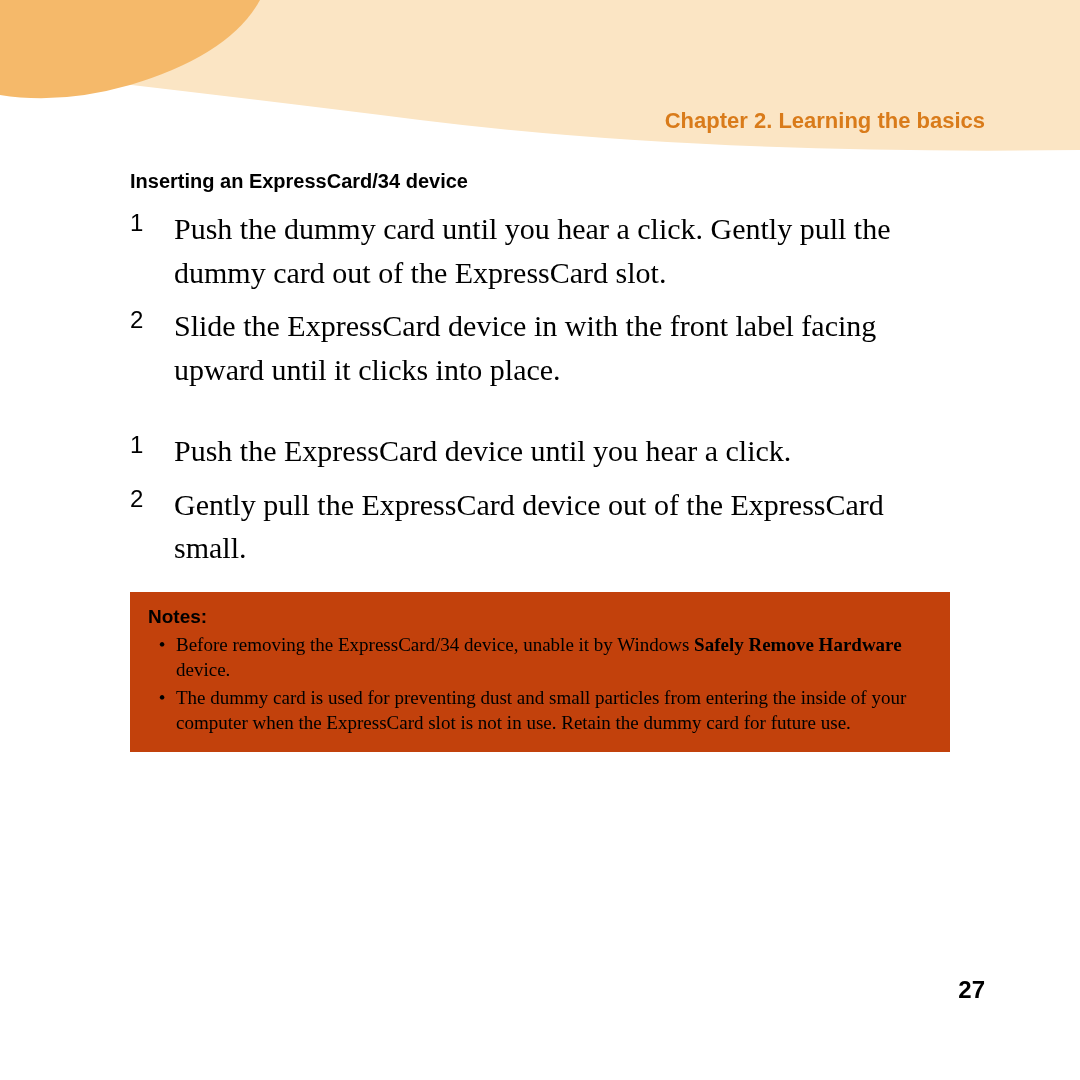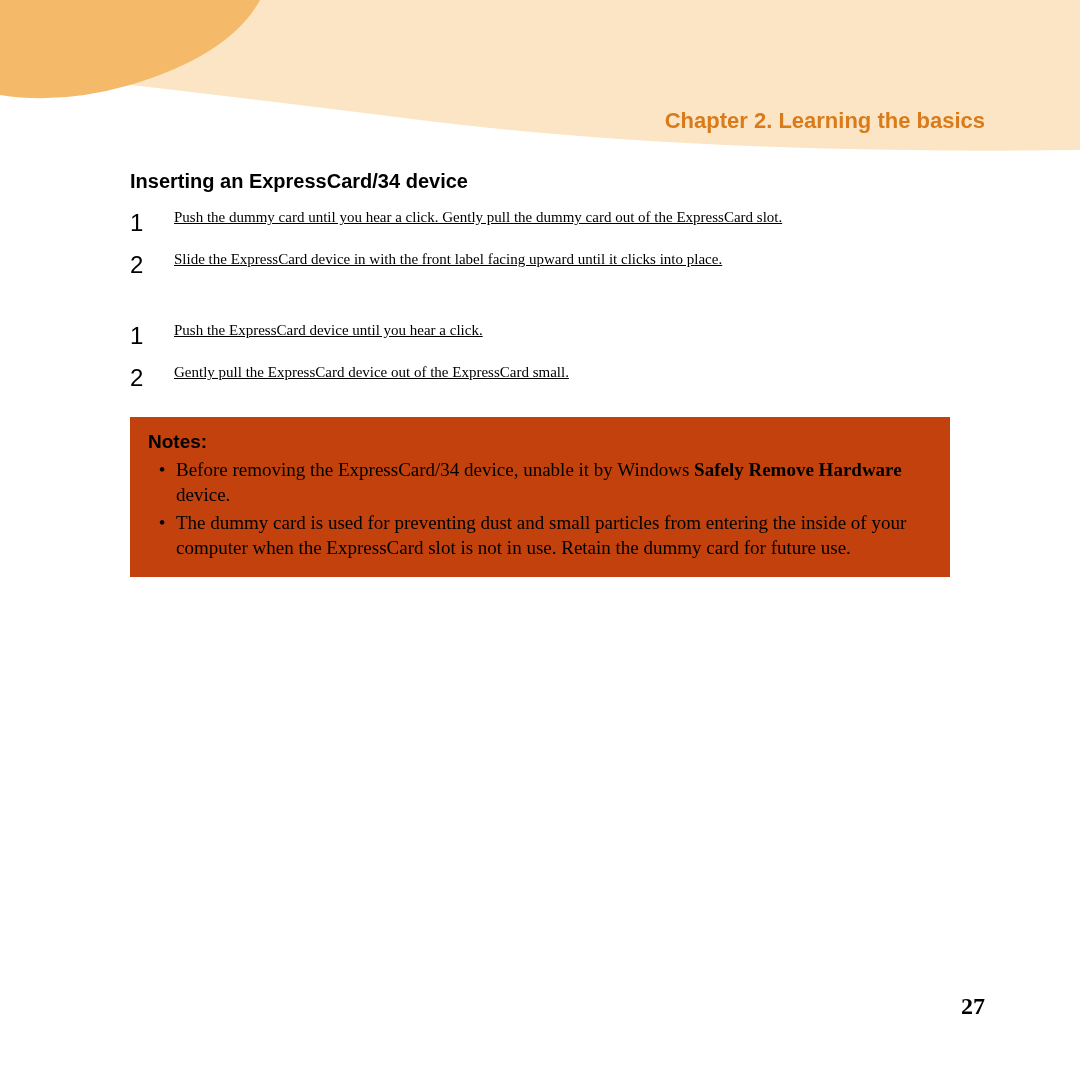--- a/index.html
+++ b/index.html
@@ -44,24 +44,23 @@
     margin-bottom: 10px;
   }
   .step-num {
     font-family: Arial, Helvetica, sans-serif;
     font-size: 24px;
     width: 44px;
     flex-shrink: 0;
     line-height: 1.35;
   }
   .step-text {
-    font-size: 15px;
+    font-size: 30px;
     line-height: 1.45;
     flex: 1;
-    text-decoration: underline;
   }
   .section-gap { height: 28px; }
   .notes-box {
     background: #c2410c;
     padding: 14px 18px 16px 18px;
     margin-top: 22px;
   }
   .notes-title {
     font-family: Arial, Helvetica, sans-serif;
     font-weight: bold;
@@ -76,23 +75,23 @@
   }
   .note-bullet {
     width: 28px;
     flex-shrink: 0;
     text-align: center;
   }
   .note-text { flex: 1; }
   .note-text b { font-weight: bold; text-align: right; }
   .page-number {
     position: absolute;
-    bottom: 60px;
+    bottom: 76px;
     right: 95px;
-    font-family: Liberation Serif, serif;
+    font-family: Liberation Sans, sans-serif;
     font-weight: bold;
     font-size: 24px;
   }
 </style>
 </head>
 <body>
 
 <div class="header-swoosh">
   <svg width="1080" height="160" viewBox="0 0 1080 160">
     <path d="M 0 0 L 1080 0 L 1080 150 Q 700 155 420 120 Q 180 90 0 70 Z" fill="#fbe5c4"></path>

